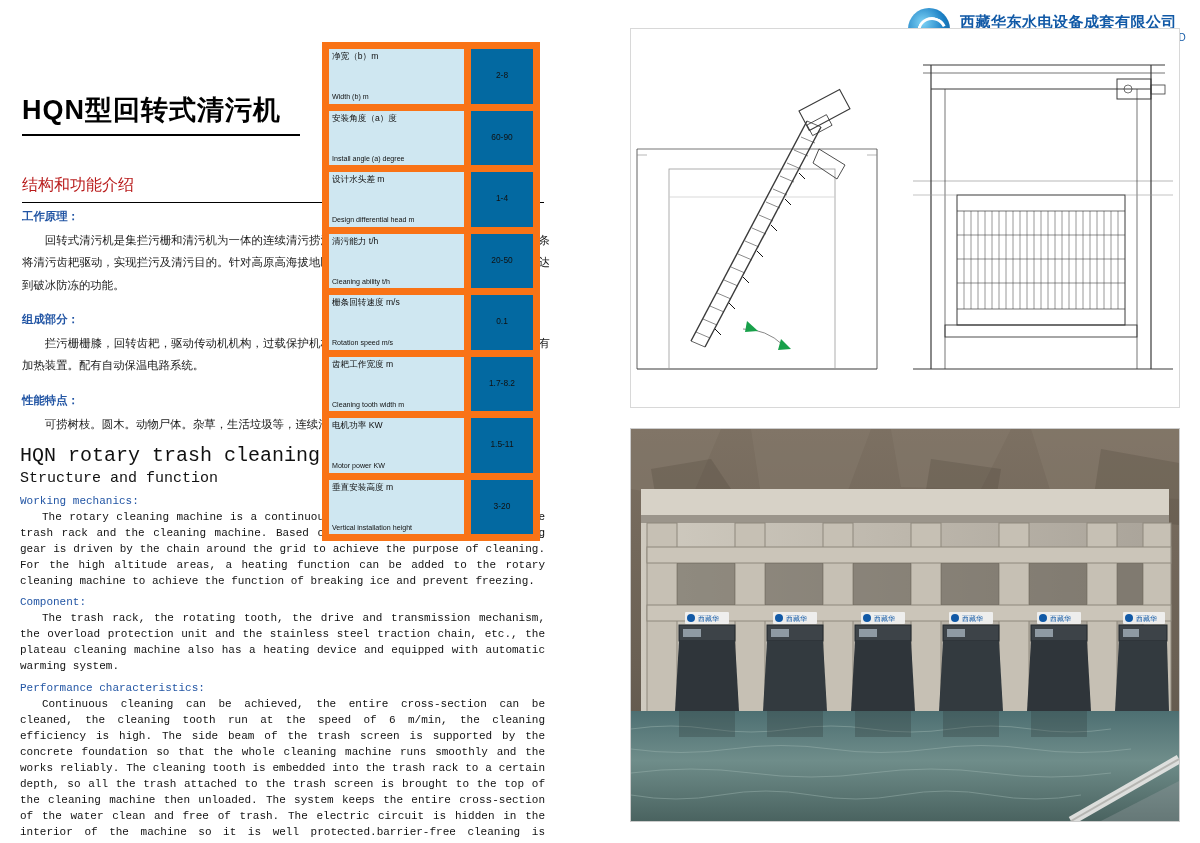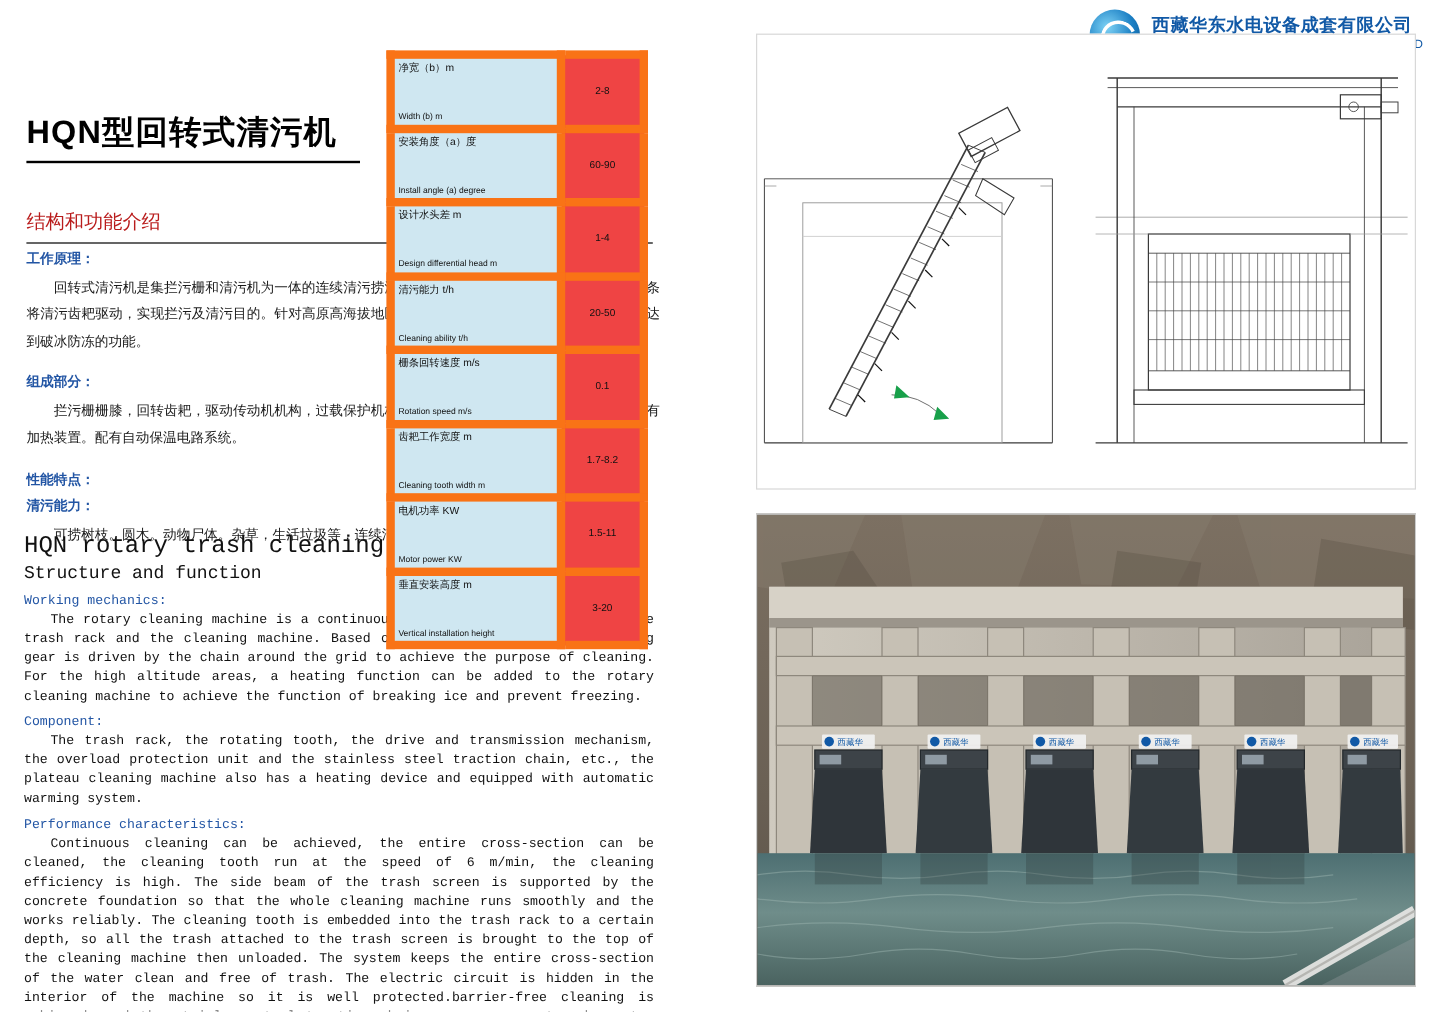--- a/index.html
+++ b/index.html
@@ -76,21 +76,21 @@
     position:absolute;left:322px;top:42px;width:218px;
     border-collapse:collapse;
     font-size:7.6px;line-height:1.18;
   }
   .spec td{
     border:7px solid #f97316;
     padding:2px 3px;
     vertical-align:middle;
   }
   .spec td.k{width:152px;background:#cfe7f1;}
-  .spec td.v{width:66px;text-align:center;background:#ef4444;font-size:8.4px;}
+  .spec td.v{width:66px;text-align:center;background:#0369a1;font-size:8.4px;}
   .spec .cn{display:block;font-size:8.6px;color:#111;}
   .spec .en{display:block;font-size:7.1px;color:#111;margin-top:32px;}
 
   
   .draw{
     position:absolute;left:630px;top:28px;width:548px;height:378px;
     background:#ffffff;border:1px solid #d8d8d8;
   }
   .draw svg{display:block;}
 
@@ -116,21 +116,20 @@
 
   <div class="title-cn">HQN型回转式清污机</div>
   <div class="sub-cn">结构和功能介绍</div>
 
   <div class="cn-body">
     <div class="cn-h">工作原理：</div>
     <div class="cn-p">回转式清污机是集拦污栅和清污机为一体的连续清污捞渣装置。以拦污栅为基础，通过绕栅回转链条将清污齿耙驱动，实现拦污及清污目的。针对高原高海拔地区，回转式清污机可以增加加热辅助功能，达到破冰防冻的功能。</div>
     <div class="cn-h">组成部分：</div>
     <div class="cn-p">拦污栅栅膝，回转齿耙，驱动传动机机构，过载保护机构和不锈锯够牵引链条等，高原用清污机还有加热装置。配有自动保温电路系统。</div>
     <div class="cn-h">性能特点：</div>
-    <div class="cn-h">清污能力：</div>
     <div class="cn-p">可捞树枝。圆木。动物尸体。杂草，生活垃圾等，连续清污能力10-20吨/小时。</div>
   </div>
 
   <div class="title-en">HQN rotary trash cleaning machine</div>
   <div class="sub-en">Structure and function</div>
 
   <div class="en-body">
     <div class="en-h">Working mechanics:</div>
     <div class="en-p indent">The rotary cleaning machine is a continuous cleaning device integrating the trash rack and the cleaning machine. Based on the trash screen, the cleaning gear is driven by the chain around the grid to achieve the purpose of cleaning. For the high altitude areas, a heating function can be added to the rotary cleaning machine to achieve the function of breaking ice and prevent freezing.</div>
     <div class="en-h">Component:</div>

